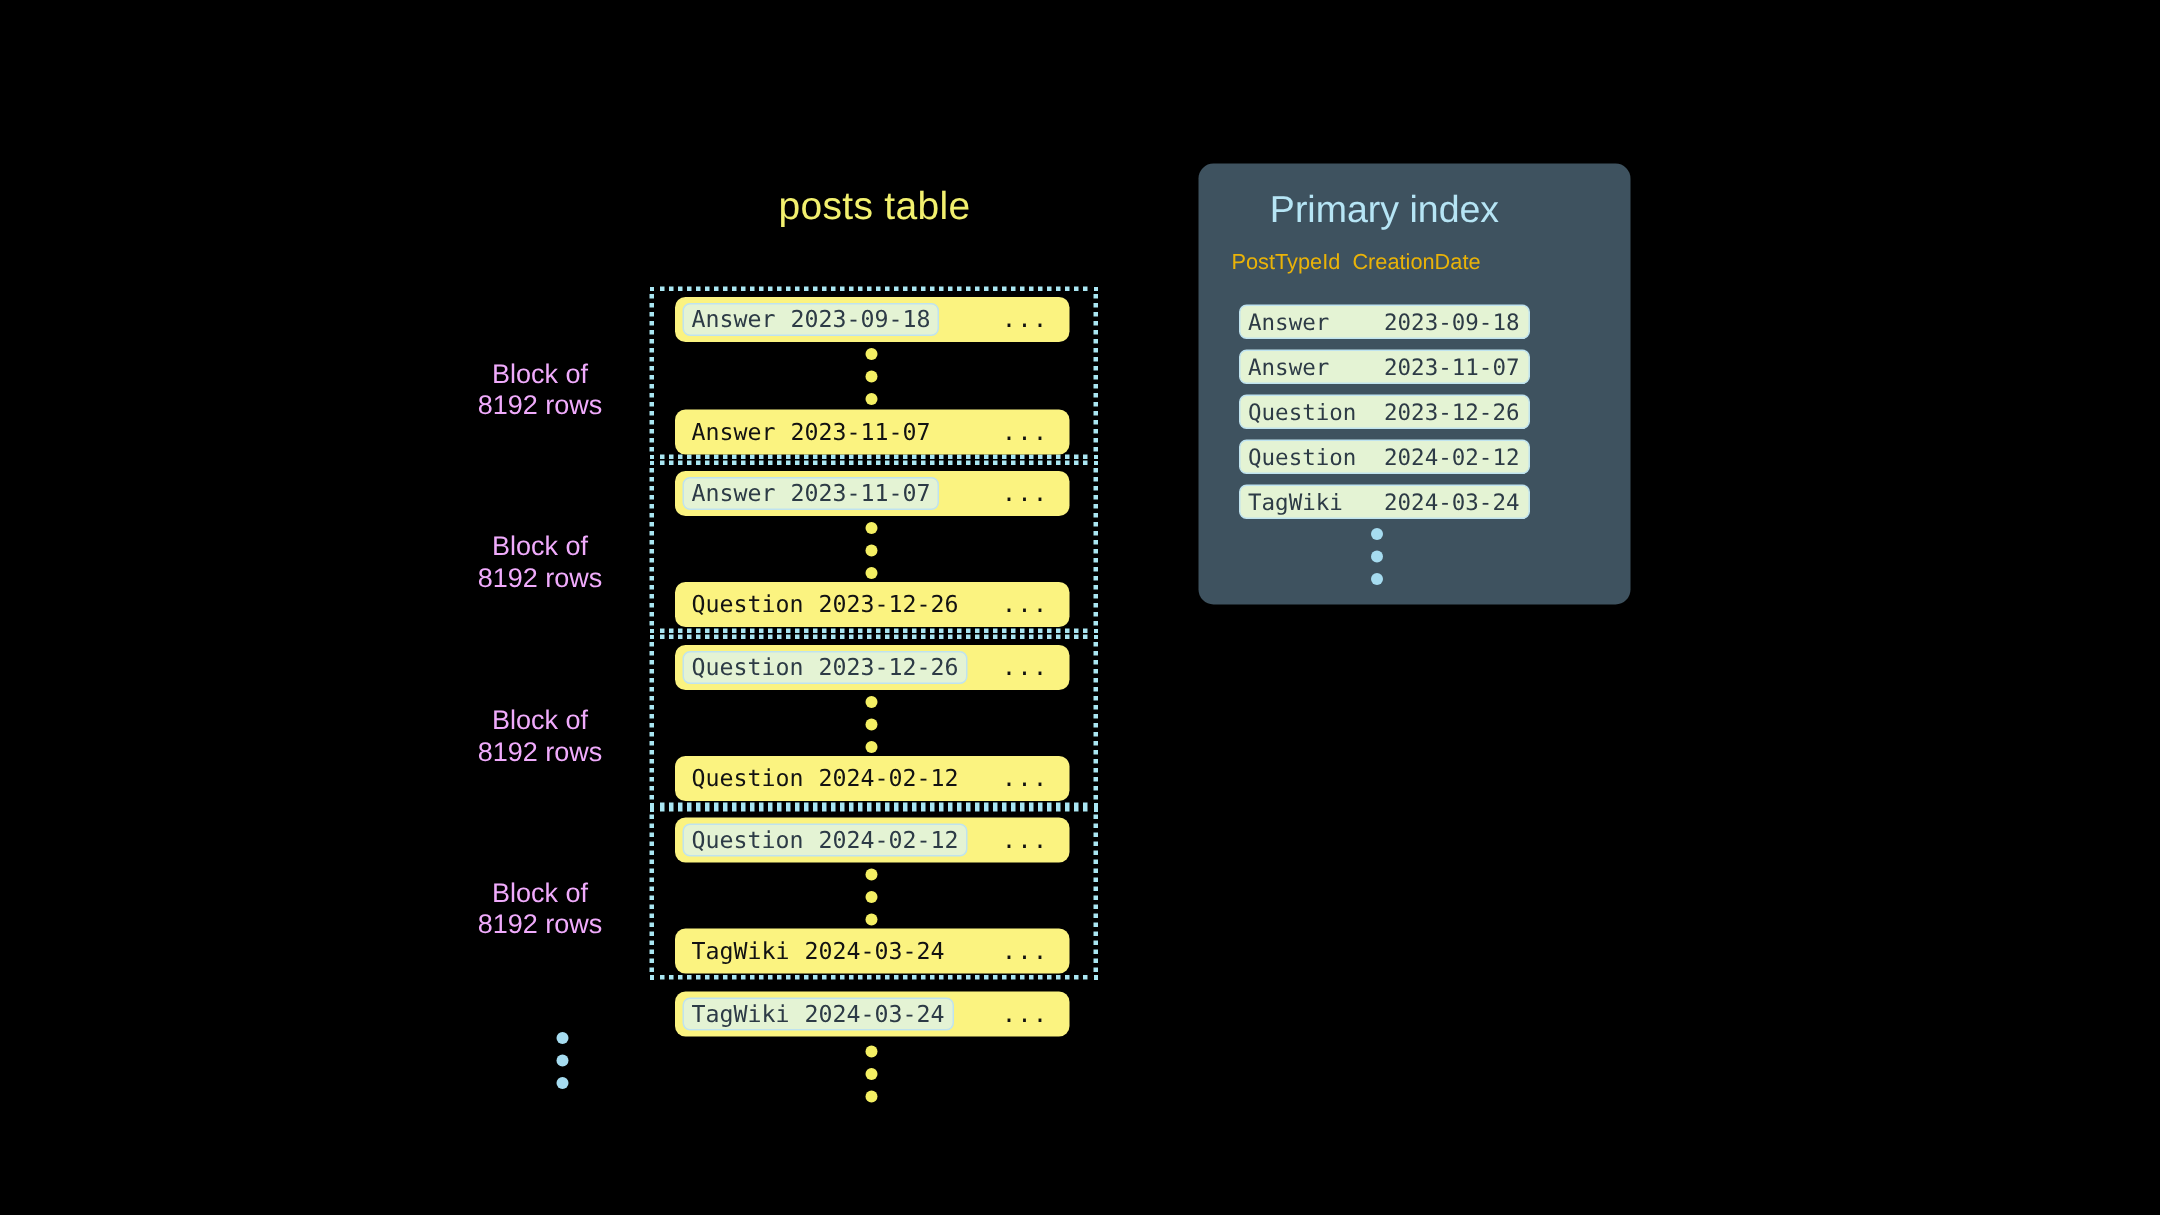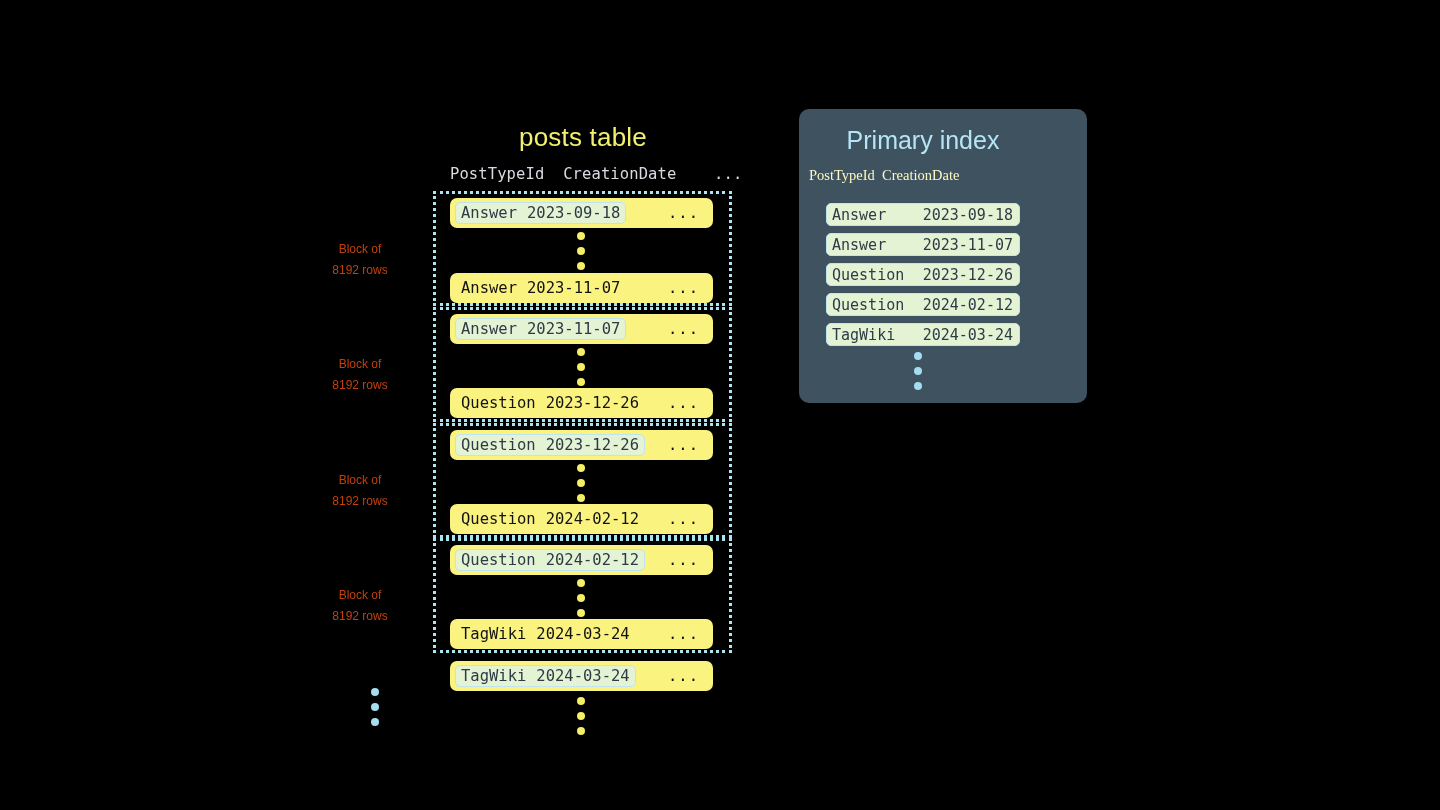--- a/index.html
+++ b/index.html
@@ -36,23 +36,23 @@
     position: absolute;
     left: 433px;
     width: 299px;
     border: 3px dotted #a9e6f2;
   }
   .block-label {
     position: absolute;
     left: 300px;
     width: 120px;
     text-align: center;
-    font-size: 12px;
+    font-size: 18px;
     line-height: 21px;
-    color: #c2410c;
+    color: #f0abfc;
     font-family: "Liberation Sans", sans-serif;
   }
 
   
   .row {
     position: absolute;
     left: 450px;
     width: 263px;
     height: 30px;
     background: #fbf380;
@@ -116,24 +116,24 @@
   .index-title {
     position: absolute;
     left: 0; top: 17px; width: 248px;
     text-align: center;
     font-size: 25px;
     color: #b6e5f5;
     font-family: "Liberation Sans", sans-serif;
   }
   .index-headers {
     position: absolute;
-    left: 10px; top: 58px;
-    font-family: Liberation Serif, serif;
+    left: 22px; top: 58px;
+    font-family: Liberation Sans, sans-serif;
     font-size: 14.5px;
-    color: #fef9c3;
+    color: #eab308;
     white-space: pre;
   }
   .index-row {
     position: absolute;
     left: 826px;
     width: 194px;
     height: 23px;
     background: #e4f3d4;
     border: 1.5px solid #bfe3ef;
     border-radius: 5px;
@@ -146,21 +146,20 @@
   }
   .index-row .c-type { margin-left: 5px; }
   .index-row .c-date { margin-left: auto; margin-right: 6px; }
 </style>
 </head>
 <body>
 
 <div id="root">
 
   <div class="posts-title">posts table</div>
-  <div class="posts-headers">PostTypeId  CreationDate    ...</div>
 
   <div class="block" style="top:191px; height:115px;"></div>
   <div class="block-label" style="top:239px;">
     <div>Block of</div>
     <div>8192 rows</div>
   </div>
   <div class="row hl" style="top:198px;">
     <span class="cells"><span class="c-type">Answer</span><span class="c-date">2023-09-18</span></span>
     <span class="ellipsis">...</span>
   </div>

